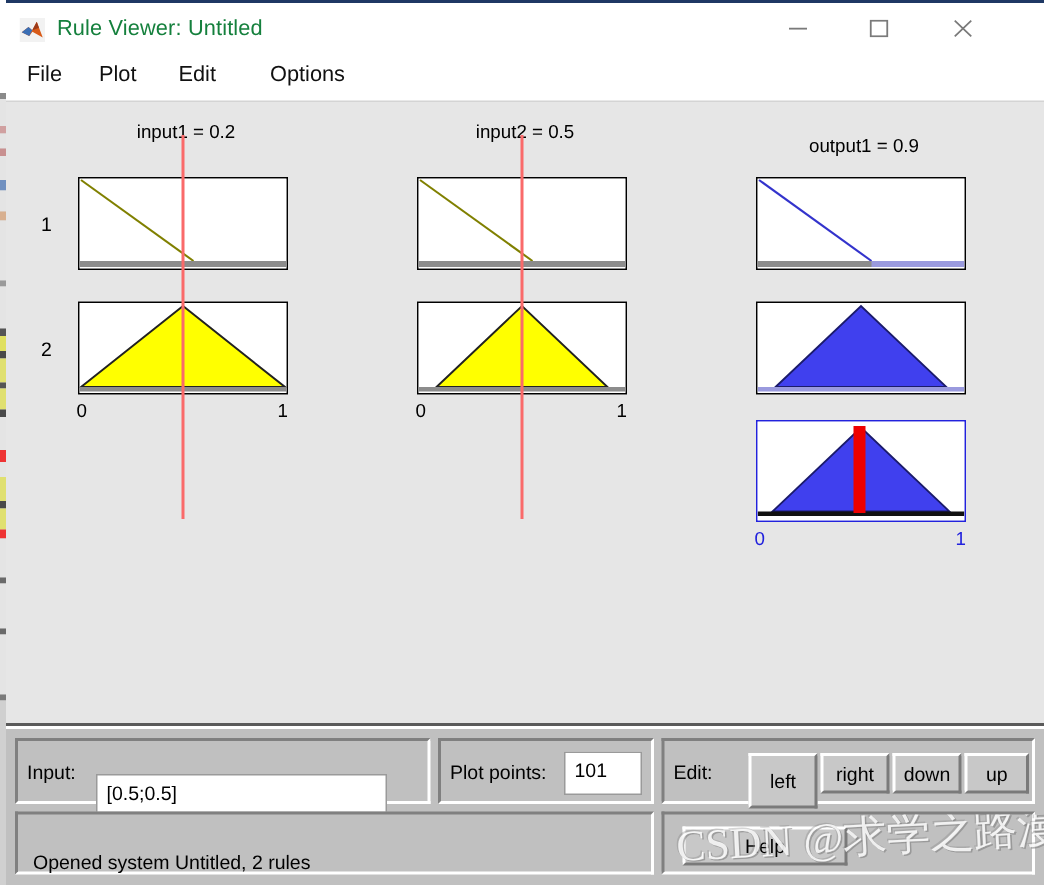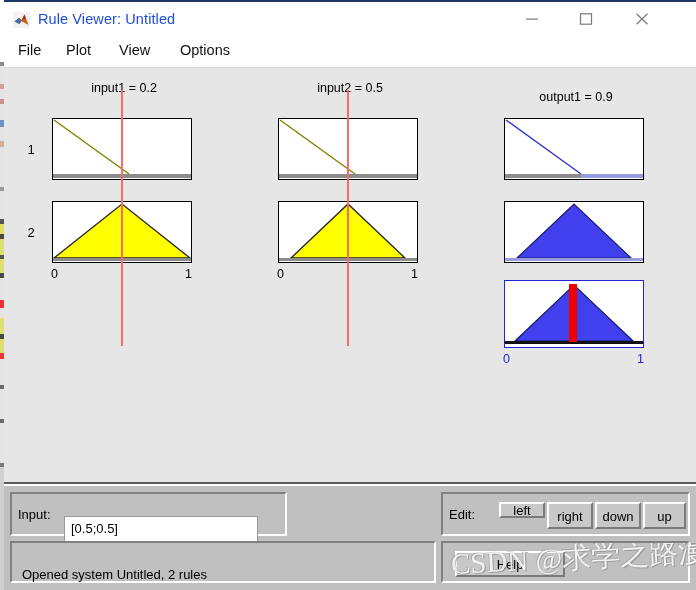--- a/index.html
+++ b/index.html
@@ -45,21 +45,21 @@
   }
   .tb-icon {
     position: absolute;
     left: 9px; top: 10px;
     width: 17px; height: 16px;
   }
   .tb-title {
     position: absolute;
     left: 34px; top: 9px;
     font-size: 14.5px;
-    color: #1d4ed8;
+    color: #15803d;
     letter-spacing: 0.1px;
     white-space: nowrap;
   }
   .wbtn {
     position: absolute;
     top: 0; width: 46px; height: 34px;
     cursor: default;
   }
   .wbtn svg { position: absolute; left: 15px; top: 11px; }
   .wbtn-min { left: 506px; }
@@ -285,21 +285,21 @@
     <div class="wbtn wbtn-close">
       <svg width="14" height="12" viewBox="0 0 14 12">
         <path d="M1.5 0.8 L12.5 11.2 M12.5 0.8 L1.5 11.2" stroke="#7a7a7a" stroke-width="1.2" fill="none"></path>
       </svg>
     </div>
   </div>
 
   <div class="menubar">
     <div class="menu-item" style="left:14px">File</div>
     <div class="menu-item" style="left:62px">Plot</div>
-    <div class="menu-item" style="left:115px">View</div>
+    <div class="menu-item" style="left:115px">Edit</div>
     <div class="menu-item" style="left:176px">Options</div>
     <div class="menu-sep"></div>
   </div>
 
   <div class="plotarea">
 
     <div class="col-title" style="left:42px;top:13px;width:156px">input1 = 0.2</div>
     <div class="col-title" style="left:268px;top:13px;width:156px">input2 = 0.5</div>
     <div class="col-title" style="left:494px;top:22px;width:156px">output1 = 0.9</div>
 
@@ -375,24 +375,28 @@
     <div class="idxline" style="left:343px;top:22px;height:256px"></div>
   </div>
 
   <div class="ctrlpanel">
 
     <div class="frame" style="left:6px;top:6px;width:277px;height:44px">
       <div class="frame-lbl" style="left:6px;top:13px">Input:</div>
       <div class="txtfield" style="left:52px;top:22px;width:194px;height:29px" placeholder="">[0.5;0.5]</div>
     </div>
 
+    <div class="frame" style="left:288px;top:6px;width:144px;height:44px">
+      <div class="frame-lbl" style="left:6px;top:13px">Plot points:</div>
+      <div class="txtfield" style="left:82px;top:7px;width:52px;height:29px" placeholder="">101</div>
+    </div>
 
     <div class="frame" style="left:437px;top:6px;width:249px;height:44px">
       <div class="frame-lbl" style="left:6px;top:13px">Edit:</div>
-      <button class="pbtn" style="left:56px;top:8px;width:46px;height:16px">
+      <button class="pbtn" style="left:56px;top:8px;width:46px;height:37px">
           <span>left</span>
         </button>
       <button class="pbtn" style="left:104px;top:8px;width:46px;height:27px">
           <span>right</span>
         </button>
       <button class="pbtn" style="left:152px;top:8px;width:46px;height:27px">
           <span>down</span>
         </button>
       <button class="pbtn" style="left:200px;top:8px;width:43px;height:27px">
           <span>up</span>

